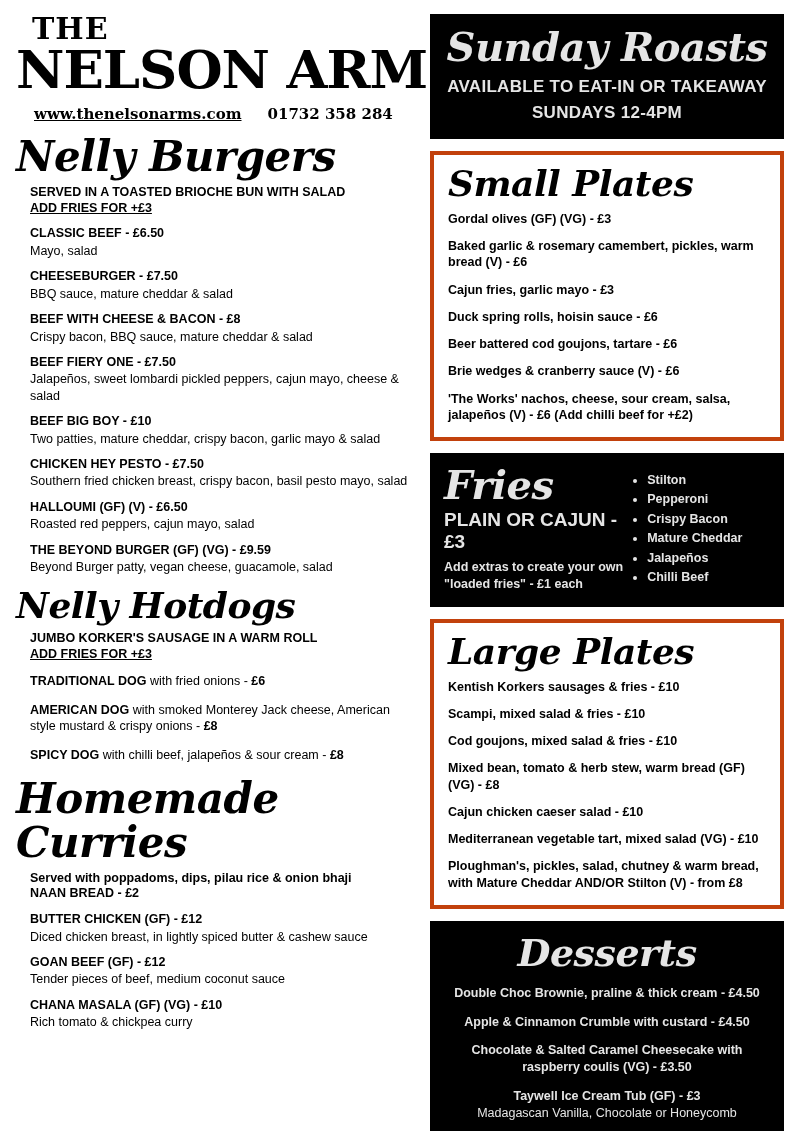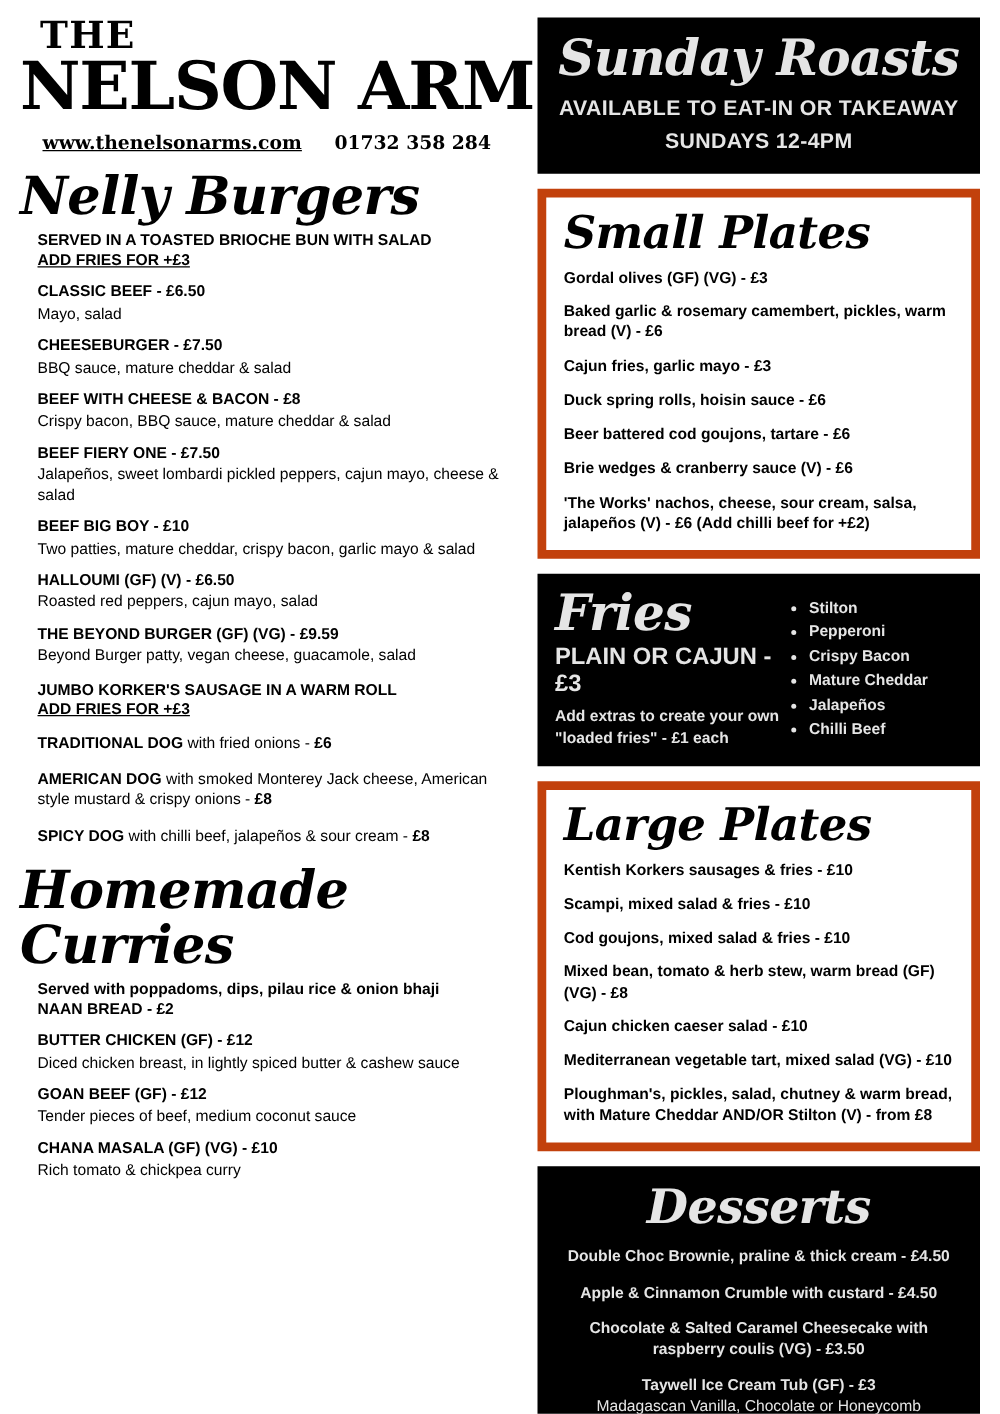--- a/index.html
+++ b/index.html
@@ -89,21 +89,21 @@
   }
   .inline-item b { font-weight: bold; }
 
   
   .box { margin-bottom: 12px; }
   .box-dark {
     background: #000; color: #e5e5e5;
     padding: 12px 14px 14px 14px;
   }
   .box-outline {
-    border: 7px solid #c2410c;
+    border: 4px solid #c2410c;
     padding: 10px 14px 12px 14px;
     background: #fff;
   }
   .center { text-align: center; }
 
   .roast-title { font-size: 40px; line-height: 1.05; }
   .roast-sub {
     font-size: 17px; font-weight: bold; letter-spacing: 0.3px;
     margin-top: 6px; line-height: 1.5;
   }
@@ -170,31 +170,36 @@
         </div>
         <div class="item">
           <div class="item-name">BEEF FIERY ONE - £7.50</div>
           <div class="item-desc">Jalapeños, sweet lombardi pickled peppers, cajun mayo, cheese &amp; salad</div>
         </div>
         <div class="item">
           <div class="item-name">BEEF BIG BOY - £10</div>
           <div class="item-desc">Two patties, mature cheddar, crispy bacon, garlic mayo &amp; salad</div>
         </div>
         <div class="item">
+          <div class="item-name">CHICKEN HEY PESTO - £7.50</div>
+          <div class="item-desc">Southern fried chicken breast, crispy bacon, basil pesto mayo, salad</div>
+        </div>
+        <div class="item">
           <div class="item-name">HALLOUMI (GF) (V) - £6.50</div>
           <div class="item-desc">Roasted red peppers, cajun mayo, salad</div>
         </div>
         <div class="item">
           <div class="item-name">THE BEYOND BURGER (GF) (VG) - £9.59</div>
           <div class="item-desc">Beyond Burger patty, vegan cheese, guacamole, salad</div>
         </div>
       </div>
     </div>
 
     <div class="sec">
+      <div class="script h-script-md sec-title">Nelly Hotdogs</div>
       <div class="sub-note">
         <div>JUMBO KORKER'S SAUSAGE IN A WARM ROLL</div>
         <div class="ul">ADD FRIES FOR +£3</div>
       </div>
       <div class="items">
         <div class="inline-item"><b>TRADITIONAL DOG</b><span> with fried onions - </span><b>£6</b></div>
         <div class="inline-item"><b>AMERICAN DOG</b><span> with smoked Monterey Jack cheese, American style mustard &amp; crispy onions - </span><b>£8</b></div>
         <div class="inline-item"><b>SPICY DOG</b><span> with chilli beef, jalapeños &amp; sour cream - </span><b>£8</b></div>
       </div>
     </div>

